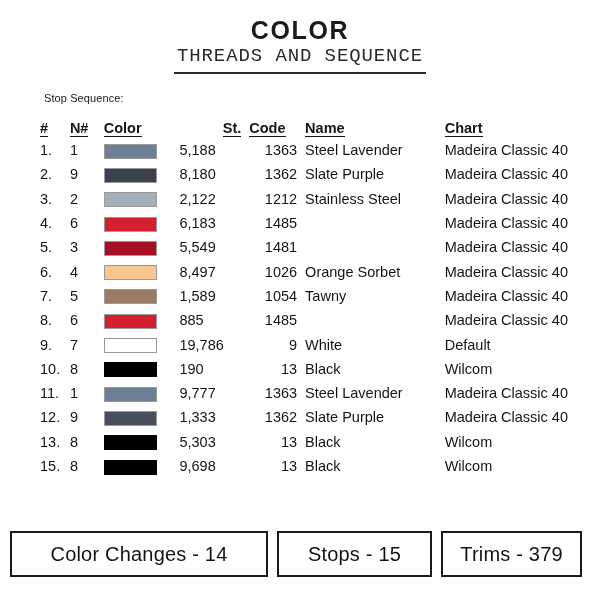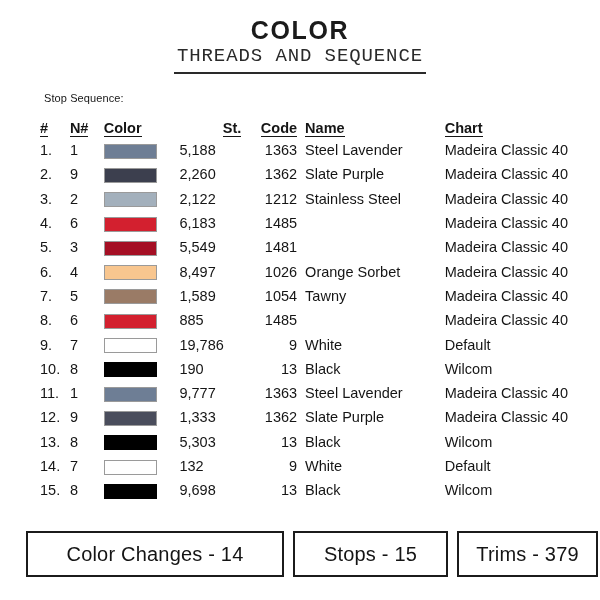--- a/index.html
+++ b/index.html
@@ -90,34 +90,34 @@
 
   .col-idx   { width: 30px; text-align: left; padding-left: 2px !important; }
   .col-n     { width: 34px; text-align: left; }
   .col-color { width: 76px; }
   .col-st    { width: 62px; text-align: left; padding-right: 8px !important; }
   .col-code  { width: 48px; text-align: right; padding-right: 8px !important; }
   .col-name  { width: 140px; text-align: left; }
   .col-chart { text-align: left; }
 
   th.col-st  { text-align: right; padding-right: 8px; }
-  th.col-code{ text-align: right; padding-right: 8px; }
+  th.col-code{ padding-right: 8px; }
 
   .swatch {
     display: block;
     width: 53px;
     height: 15px;
     border: 1px solid #9a9a9a;
     box-sizing: border-box;
   }
 
   
   .summary-row {
     position: absolute;
-    left: 26px;
+    left: 10px;
     top: 531px;
     width: 572px;
     display: flex;
     gap: 9px;
   }
   .summary-box {
     border: 2.5px solid #1b1b1b;
     box-sizing: border-box;
     height: 46px;
     display: flex;
@@ -167,21 +167,21 @@
         <td class="col-code">1363</td>
         <td class="col-name">Steel Lavender</td>
         <td class="col-chart">Madeira Classic 40</td>
       </tr>
       <tr>
         <td class="col-idx">2.</td>
         <td class="col-n">9</td>
         <td class="col-color">
           <span class="swatch" style="background: rgb(60, 63, 78);"></span>
         </td>
-        <td class="col-st">2,260</td>
+        <td class="col-st">8,180</td>
         <td class="col-code">1362</td>
         <td class="col-name">Slate Purple</td>
         <td class="col-chart">Madeira Classic 40</td>
       </tr>
       <tr>
         <td class="col-idx">3.</td>
         <td class="col-n">2</td>
         <td class="col-color">
           <span class="swatch" style="background: rgb(163, 176, 188);"></span>
         </td>
@@ -292,31 +292,20 @@
       <tr>
         <td class="col-idx">13.</td>
         <td class="col-n">8</td>
         <td class="col-color">
           <span class="swatch" style="background: rgb(0, 0, 0); border-color: rgb(0, 0, 0);"></span>
         </td>
         <td class="col-st">5,303</td>
         <td class="col-code">13</td>
         <td class="col-name">Black</td>
         <td class="col-chart">Wilcom</td>
-      </tr>
-      <tr>
-        <td class="col-idx">14.</td>
-        <td class="col-n">7</td>
-        <td class="col-color">
-          <span class="swatch" style="background: rgb(255, 255, 255);"></span>
-        </td>
-        <td class="col-st">132</td>
-        <td class="col-code">9</td>
-        <td class="col-name">White</td>
-        <td class="col-chart">Default</td>
       </tr>
       <tr>
         <td class="col-idx">15.</td>
         <td class="col-n">8</td>
         <td class="col-color">
           <span class="swatch" style="background: rgb(0, 0, 0); border-color: rgb(0, 0, 0);"></span>
         </td>
         <td class="col-st">9,698</td>
         <td class="col-code">13</td>
         <td class="col-name">Black</td>

